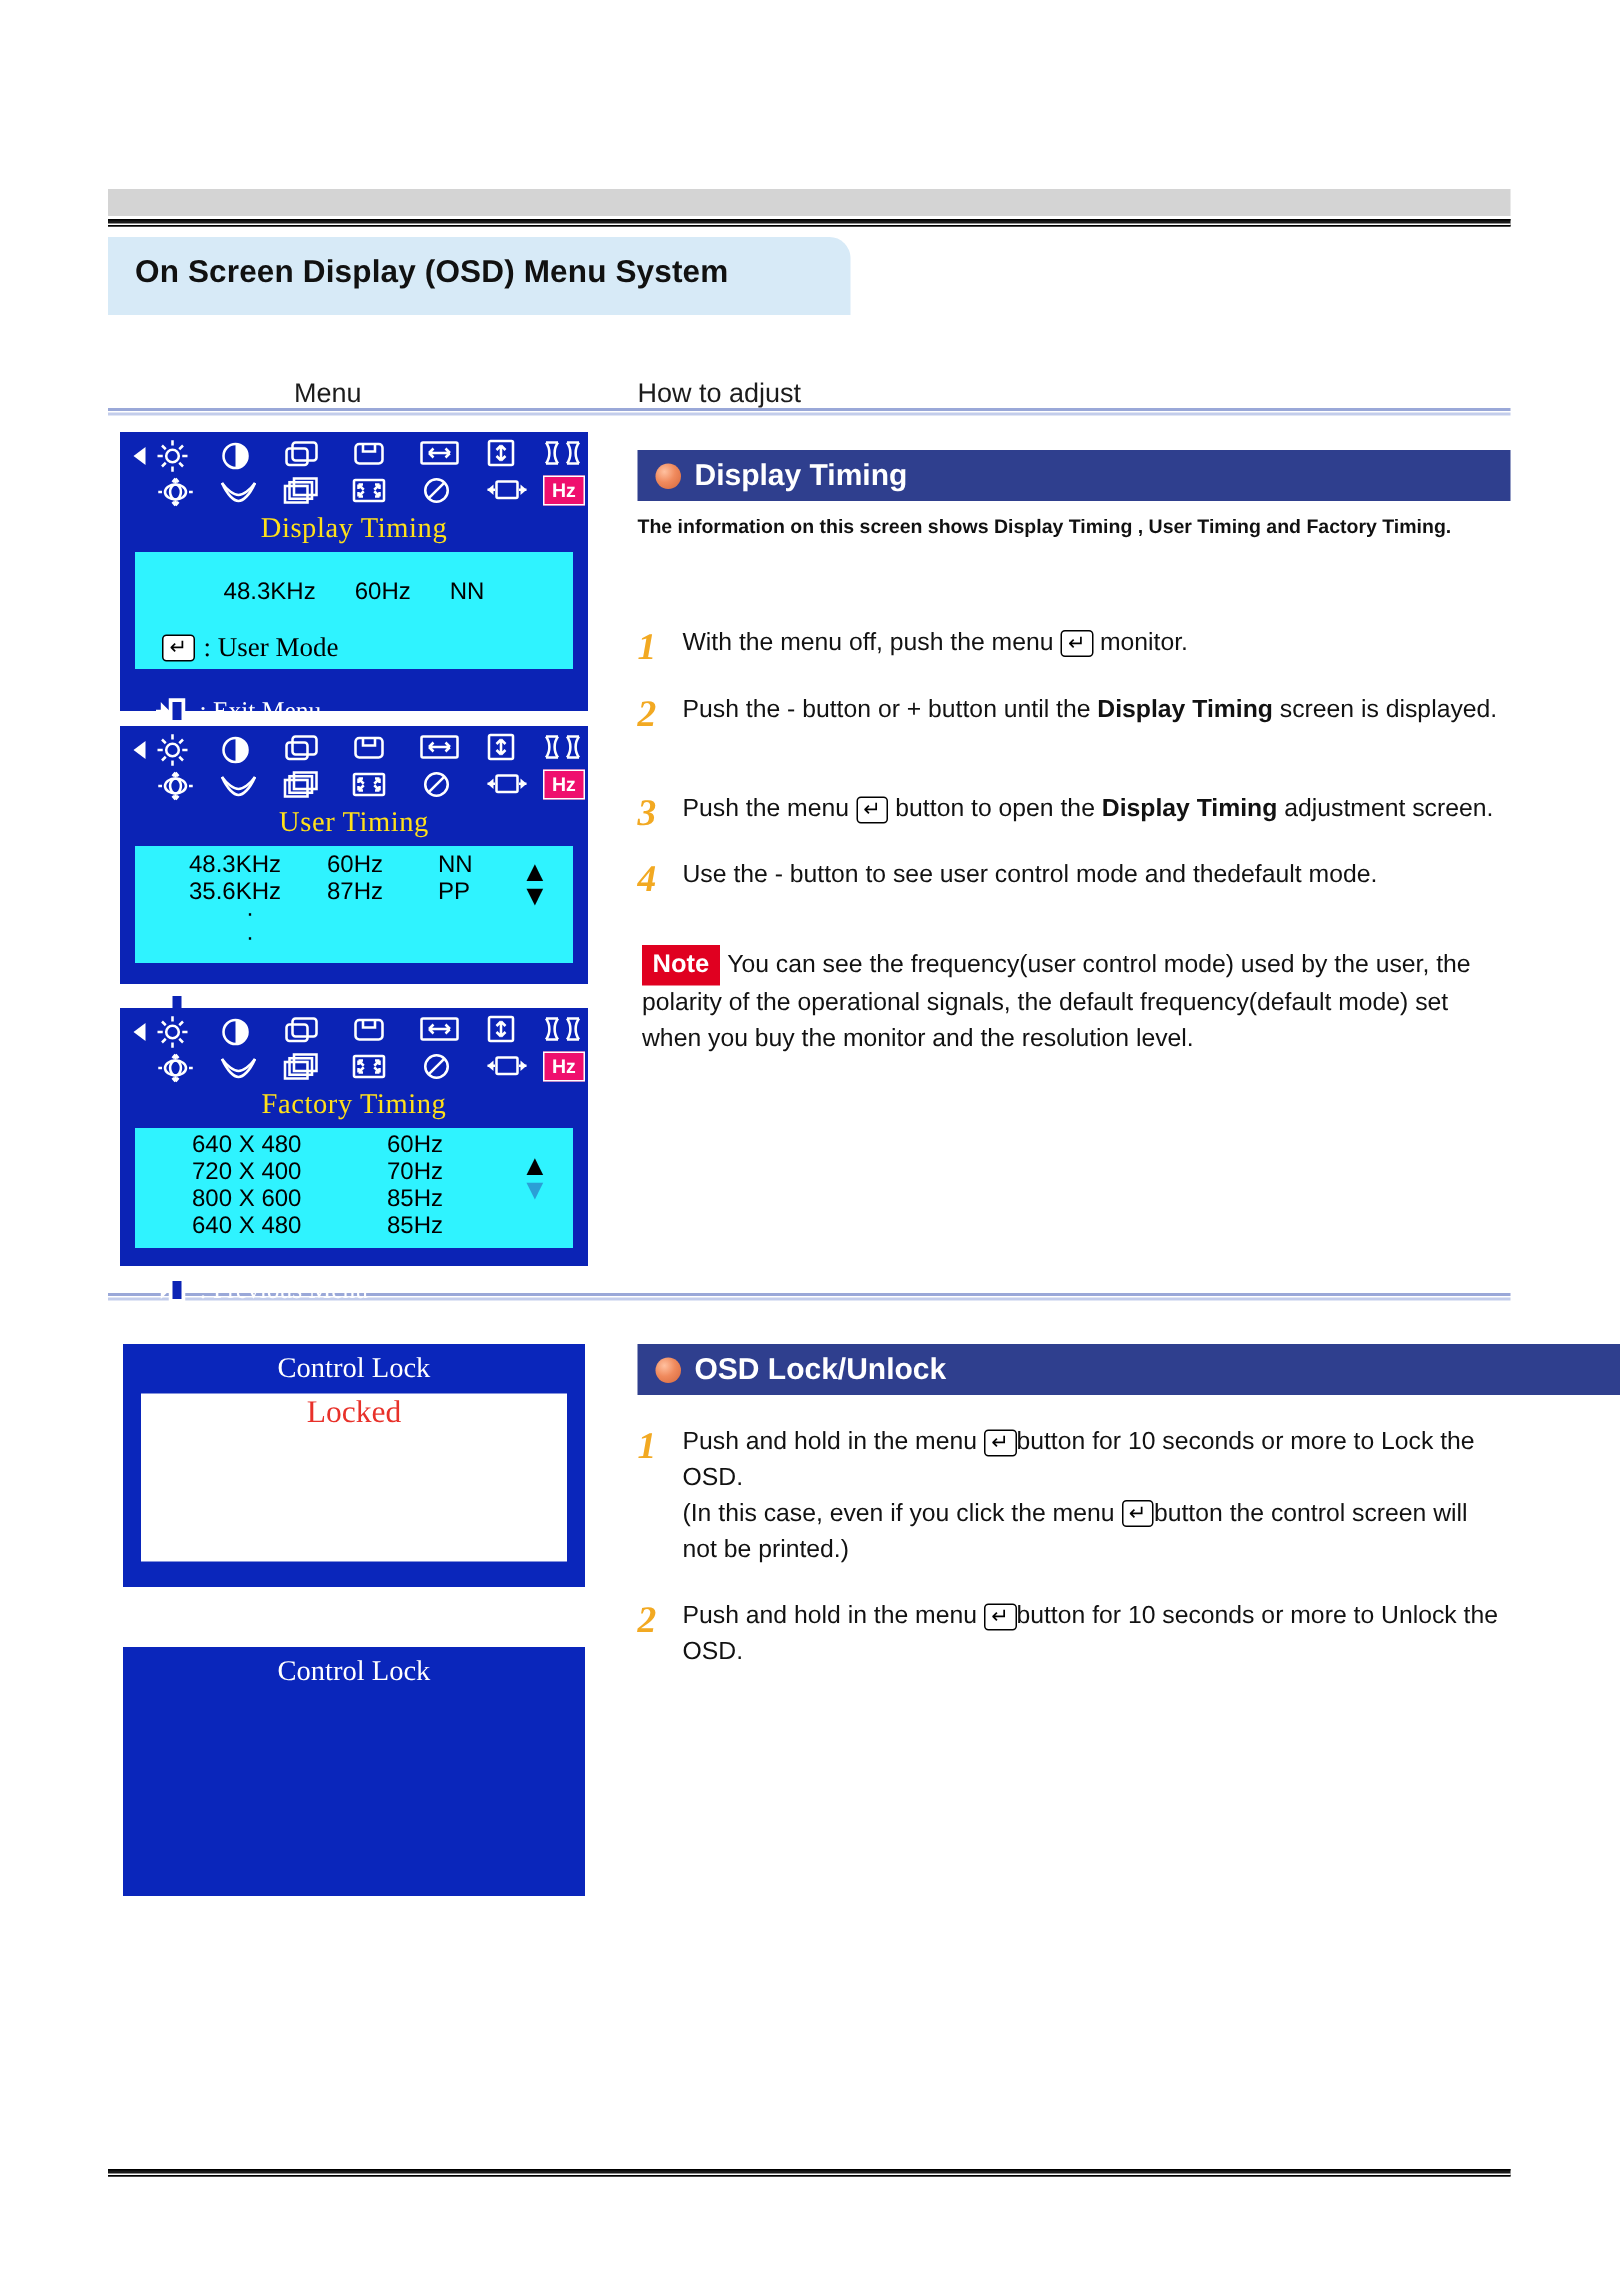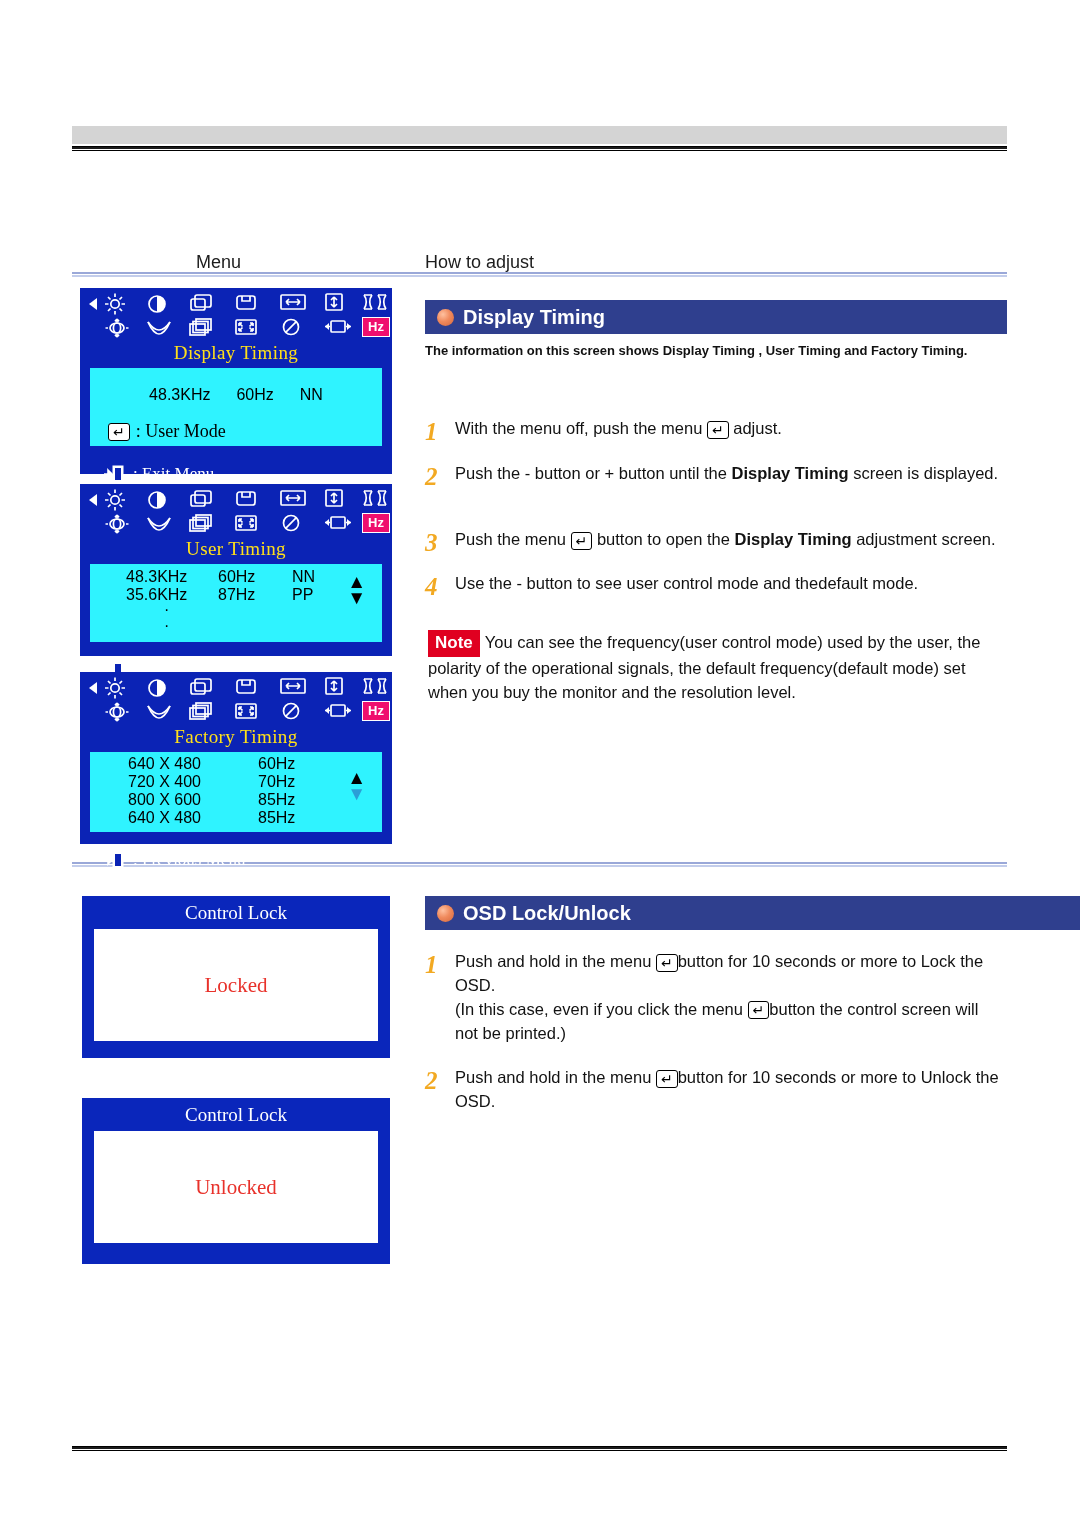--- a/index.html
+++ b/index.html
@@ -57,21 +57,21 @@
   
   .keyglyph { display:inline-block; border:1.5px solid #000; border-radius:3px;
               padding:0 4px; font-size:14px; line-height:16px; background:#fff; color:#000;
               font-family:"DejaVu Sans", sans-serif; vertical-align:middle; }
 
   
   .lockbox { position:absolute; background:#0a26bb; }
   .lockbox .lbtitle { text-align:center; color:#fff; font-family:"Liberation Serif", serif;
                       font-size:19px; padding-top:6px; }
   .lockbox .lbinner { background:#ffffff; margin:5px 12px 12px 12px; height:112px;
-                      display:flex; align-items:center; justify-content:center; }
+                      display:flex; justify-content:center; }
   .lockbox .lbstate { color:#e8312a; font-family:"Liberation Serif", serif; font-size:21px; }
 
   
   .sechead { position:absolute; height:34px; background:#2f3f8e; display:flex; align-items:center;
              padding-left:12px; gap:9px; }
   .sechead .bullet { width:17px; height:17px; border-radius:50%;
                      background:radial-gradient(circle at 35% 32%, #ffc1a0 0%, #f08a5d 45%, #d4673c 100%); }
   .sechead .stxt { color:#ffffff; font-size:20px; font-weight:bold; }
 
   .leadin { position:absolute; font-size:13px; font-weight:bold; color:#111; line-height:1.35; }
@@ -87,20 +87,23 @@
                   font-size:17px; padding:1px 7px 2px 7px; margin-right:5px; vertical-align:baseline; }
 </style>
 </head>
 <body>
 
 <div class="page">
 
   <div class="top-gray"></div>
   <div class="top-rule"></div>
 
+  <div class="titleband">
+    <div class="txt">On Screen Display (OSD) Menu System</div>
+  </div>
 
   <div class="colhead menu">Menu</div>
   <div class="colhead how">How to adjust</div>
 
   <div class="divider" id="divider-top">
       <div class="l1"></div>
       <div class="l2"></div>
     </div>
   <div class="divider" id="divider-mid">
       <div class="l1"></div>
@@ -529,35 +532,32 @@
 
   <div class="lockbox" style="left:82px; top:896px; width:308px; height:162px;">
     <div class="lbtitle">Control Lock</div>
     <div class="lbinner">
       <span class="lbstate">Locked</span>
     </div>
   </div>
 
   <div class="lockbox" style="left:82px; top:1098px; width:308px; height:166px;">
     <div class="lbtitle">Control Lock</div>
-    <div class="lbinner">
-      <span class="lbstate">Unlocked</span>
-    </div>
   </div>
 
   <div class="sechead" style="left:425px; top:300px; width:582px;">
     <span class="bullet"></span>
     <span class="stxt">Display Timing</span>
   </div>
 
   <div class="leadin" style="left:425px; top:342px; width:570px;">The information on this screen shows Display Timing , User Timing and Factory Timing.</div>
 
   <div class="step" style="left:425px; top:417px; width:575px;">
     <div class="num">1</div>
-    <div class="body"><span>With the menu off, push the menu </span><span class="keyglyph">↵</span><span> adjust.</span></div>
+    <div class="body"><span>With the menu off, push the menu </span><span class="keyglyph">↵</span><span> monitor.</span></div>
   </div>
 
   <div class="step" style="left:425px; top:462px; width:575px;">
     <div class="num">2</div>
     <div class="body"><span>Push the - button or  + button until the </span><b>Display Timing</b><span> screen is displayed.</span></div>
   </div>
 
   <div class="step" style="left:425px; top:528px; width:600px;">
     <div class="num">3</div>
     <div class="body"><span>Push the menu </span><span class="keyglyph">↵</span><span> button to open the </span><b>Display Timing</b><span> adjustment screen.</span></div>

